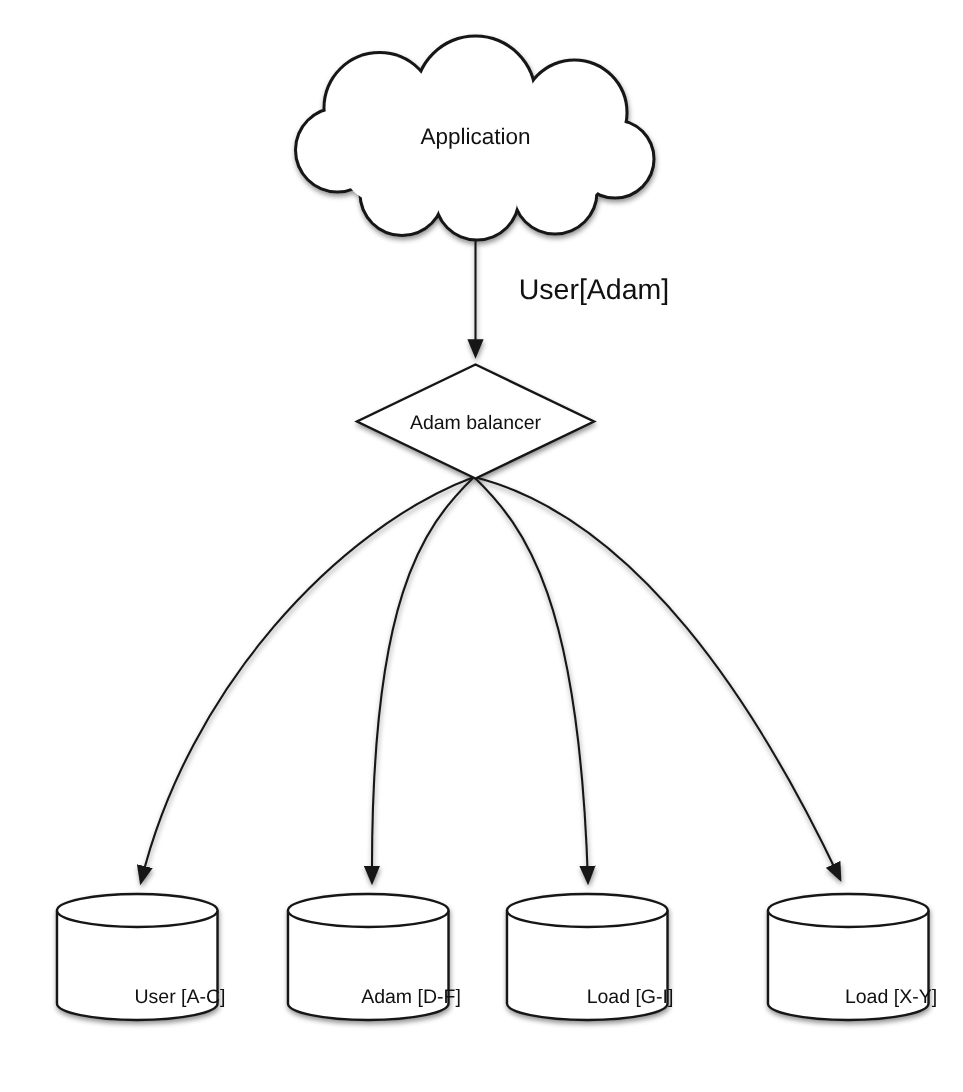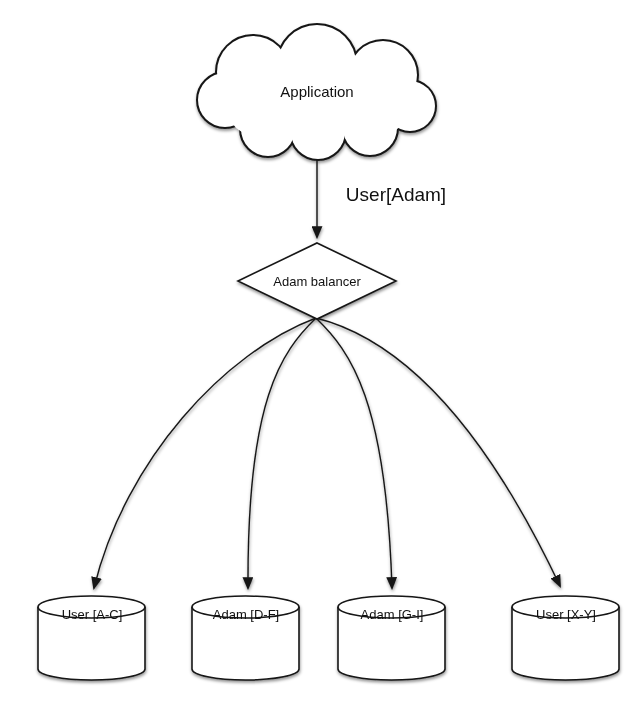--- a/index.html
+++ b/index.html
@@ -27,21 +27,21 @@
   .label {
     position: absolute;
     transform: translate(-50%, -50%);
     white-space: nowrap;
     color: #111111;
     line-height: 1.1;
   }
   .label-application   { left: 317px; top: 92px;  font-size: 15px; }
   .label-edge          { left: 375px; top: 195px; font-size: 19px; margin-left: 21px; }
   .label-loadbalancer  { left: 317px; top: 282px; font-size: 13px; }
-  .label-db            { top: 615px; font-size: 13px; }
+  .label-db            { top: 665px; font-size: 13px; margin-left: 28px; }
   .label-db-1 { left: 92px;  }
   .label-db-2 { left: 246px; }
   .label-db-3 { left: 392px; }
   .label-db-4 { left: 566px; }
 </style>
 </head>
 <body>
 
 <div class="canvas">
 
@@ -113,16 +113,16 @@
   </svg>
 
   <div class="label label-application">Application</div>
 
   <div class="label label-edge">User[Adam]</div>
 
   <div class="label label-loadbalancer">Adam balancer</div>
 
   <div class="label label-db label-db-1">User [A-C]</div>
   <div class="label label-db label-db-2">Adam [D-F]</div>
-  <div class="label label-db label-db-3">Adam [G-I]</div>
-  <div class="label label-db label-db-4">User [X-Y]</div>
+  <div class="label label-db label-db-3">Load [G-I]</div>
+  <div class="label label-db label-db-4">Load [X-Y]</div>
 
 </div>
 
 </body></html>

